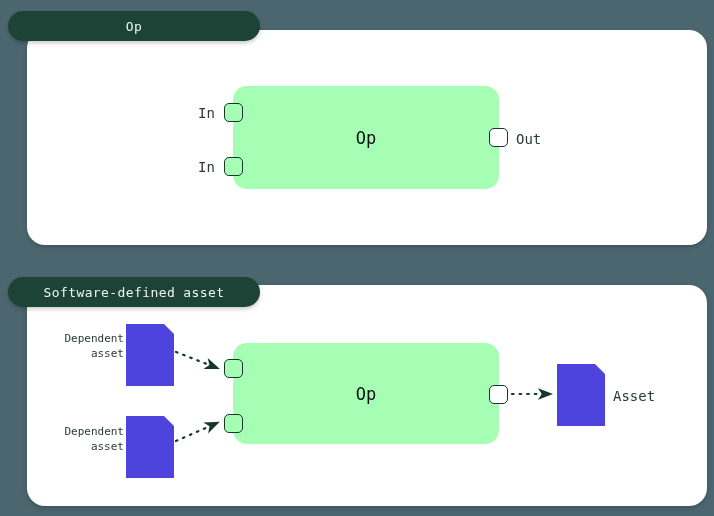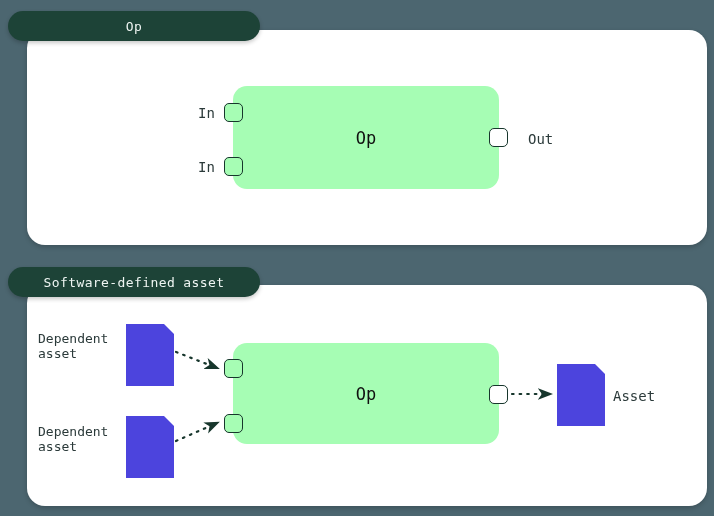--- a/index.html
+++ b/index.html
@@ -40,21 +40,21 @@
     color: #eef5f2;
     display: flex;
     align-items: center;
     justify-content: center;
     font-size: 13px;
     letter-spacing: 0.4px;
     z-index: 5;
     box-shadow: 0 2px 4px rgba(0,0,0,0.22);
   }
   #tab-op     { left: 8px; top: 11px;  width: 252px; }
-  #tab-asset  { left: 8px; top: 267px; width: 252px; }
+  #tab-asset  { left: 8px; top: 277px; width: 252px; }
 
   
   .opbox {
     position: absolute;
     background: #a6fdb4;
     border-radius: 14px;
     display: flex;
     align-items: center;
     justify-content: center;
     color: #101010;
@@ -88,29 +88,29 @@
   
   .portlabel {
     position: absolute;
     font-size: 14px;
     color: #2b3a3a;
     white-space: nowrap;
     z-index: 6;
   }
   #label-in-1  { left: 198px; top: 105px; text-align: right; }
   #label-in-2  { left: 198px; top: 159px; text-align: right; }
-  #label-out-1 { left: 528px; top: 131px; }
+  #label-out-1 { left: 516px; top: 131px; }
   #label-asset { left: 613px; top: 388px; }
 
   
   .deplabel {
     position: absolute;
-    font-size: 13px;
+    font-size: 11px;
     color: #2b3a3a;
-    text-align: left;
+    text-align: right;
     line-height: 15px;
     width: 86px;
     white-space: pre-line;
   }
   #deplabel-1 { left: 38px; top: 331px; }
   #deplabel-2 { left: 38px; top: 424px; }
 
   
   .asset-icon {
     position: absolute;

